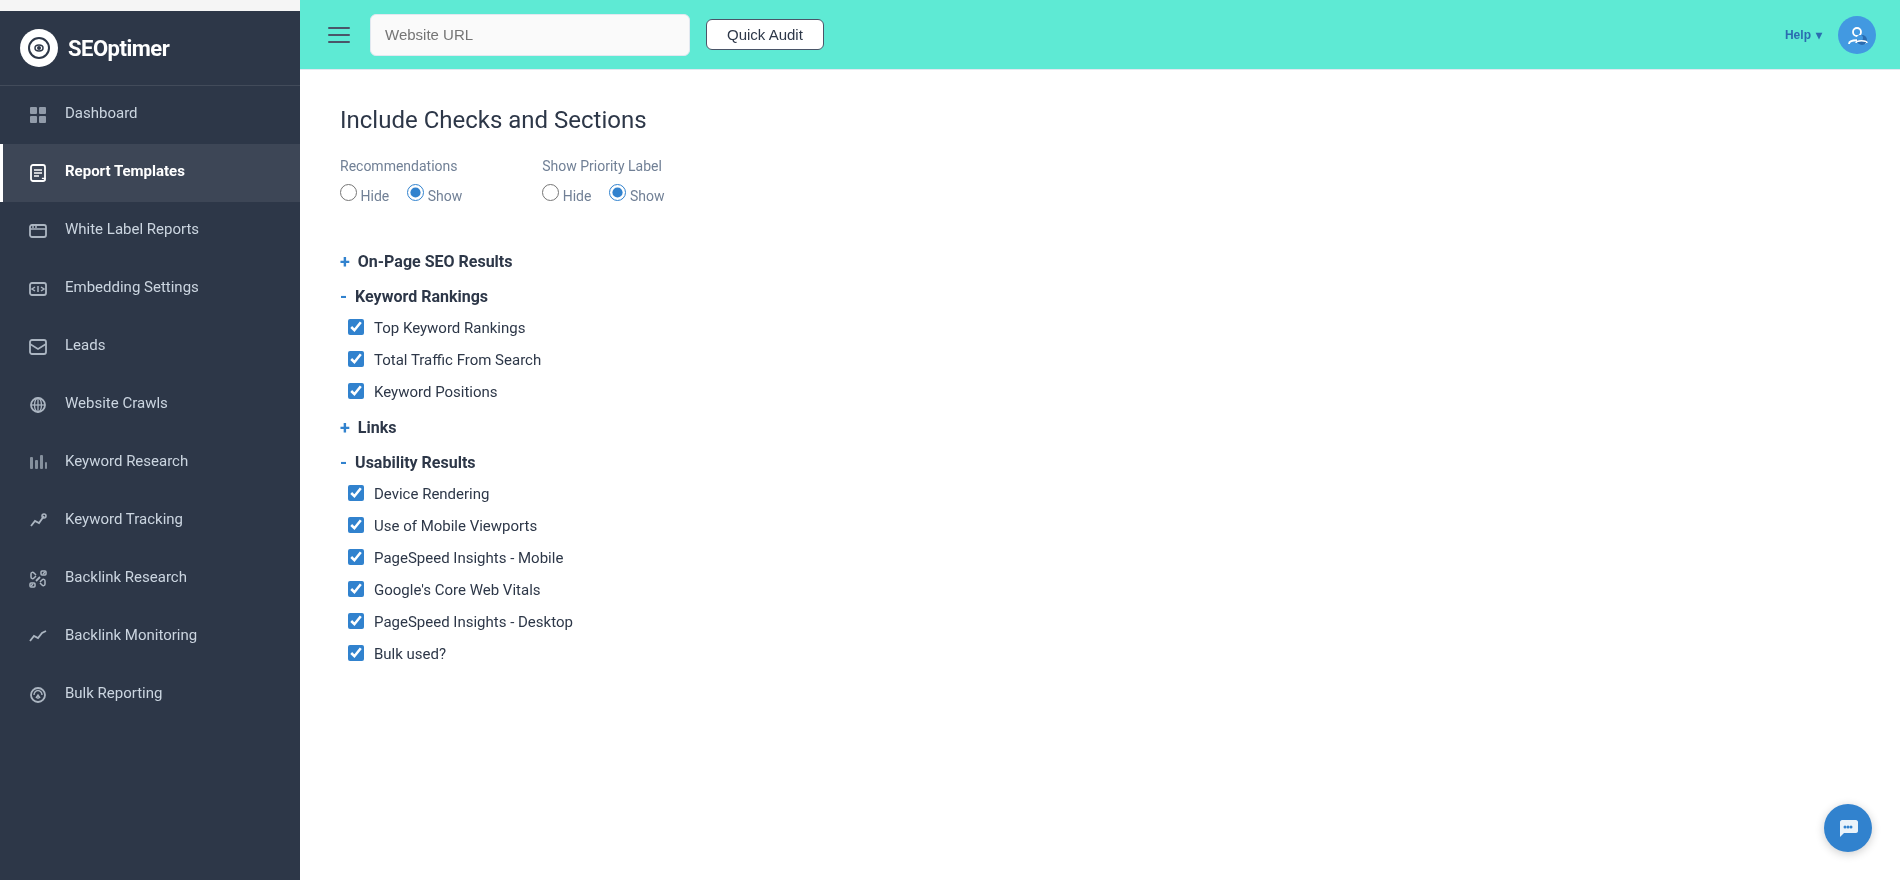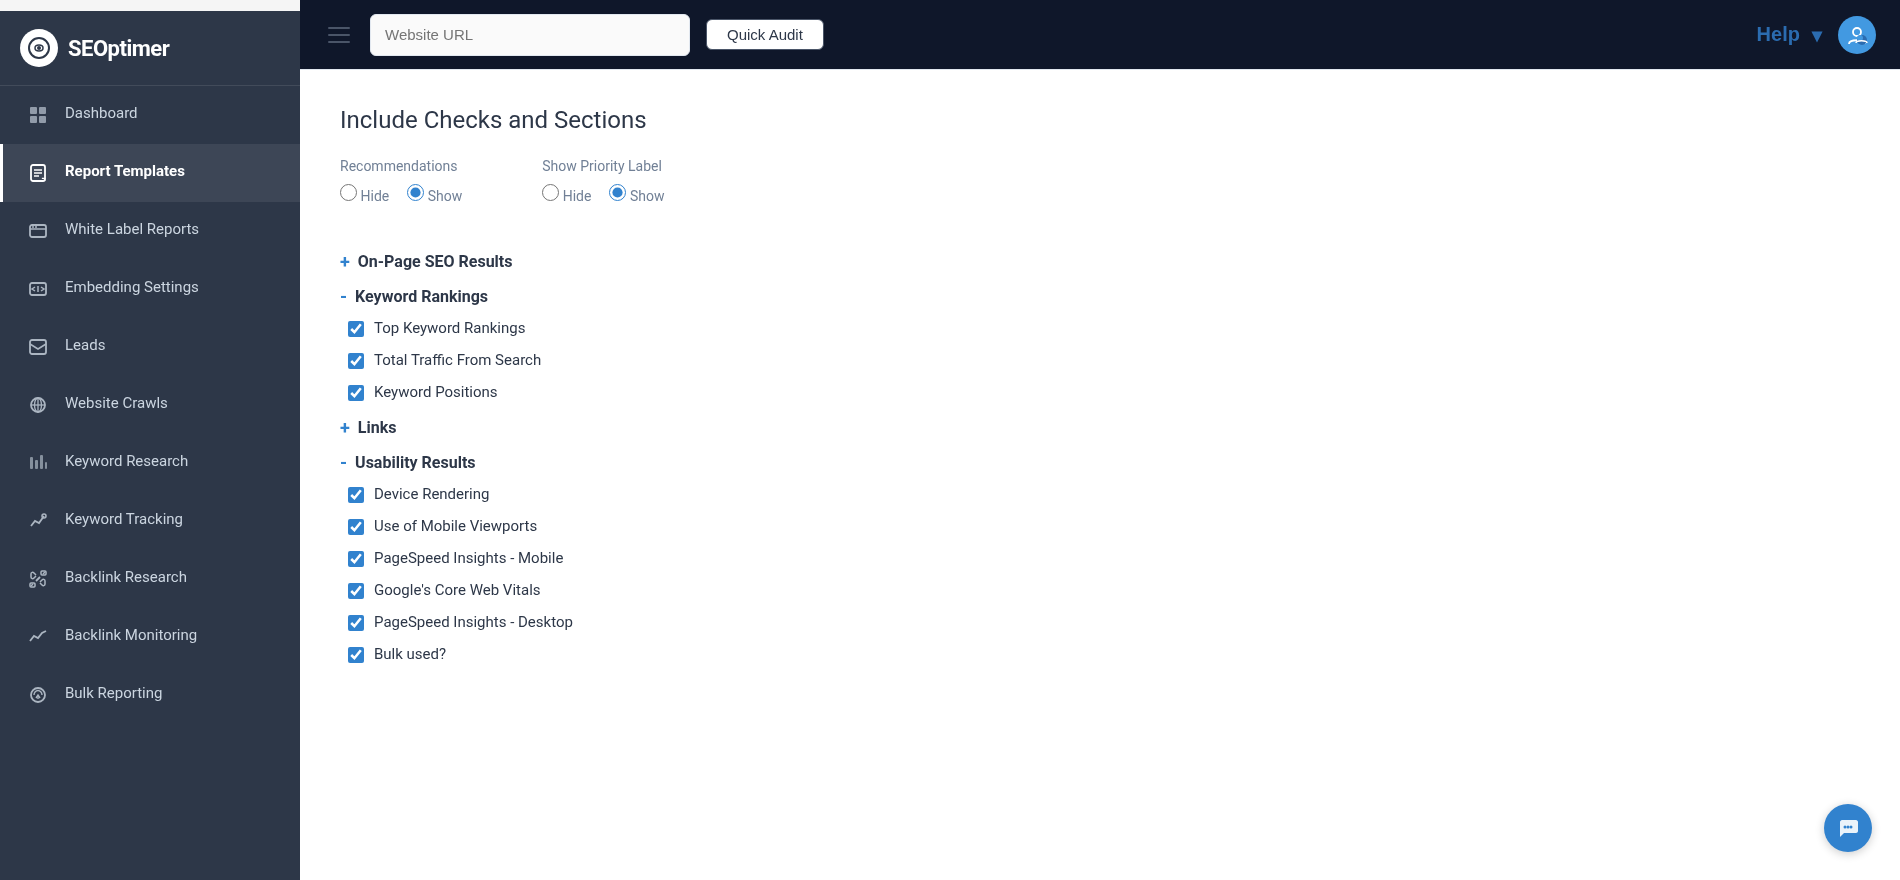--- a/index.html
+++ b/index.html
@@ -71,21 +71,21 @@
     .main {
       flex: 1;
       display: flex;
       flex-direction: column;
       height: 100%;
       overflow: hidden;
     }
 
     
     .header {
-      background: #0f172a;
+      background: #5eead4;
       border-bottom: 1px solid #e2e8f0;
       padding: 0 24px;
       height: 70px;
       display: flex;
       align-items: center;
       gap: 16px;
       flex-shrink: 0;
     }
     .menu-btn {
       background: none;
@@ -122,23 +122,23 @@
       background: #fff;
       font-size: 15px;
       font-weight: 500;
       cursor: pointer;
       color: #2d3748;
     }
     .header-spacer { flex: 1; }
     .help-btn {
       display: flex;
       align-items: center;
-      gap: 12px;
+      gap: 5px;
       color: #2b6cb0;
-      font-size: 20px;
+      font-size: 12px;
       font-weight: 600;
       cursor: pointer;
       background: none;
       border: none;
     }
     .user-avatar {
       width: 38px;
       height: 38px;
       border-radius: 50%;
       background: #4299e1;
@@ -208,21 +208,21 @@
     }
     .section-toggle .toggle-icon {
       font-size: 18px;
       font-weight: 700;
       color: #3182ce;
       line-height: 1;
     }
 
     .check-item {
       display: flex;
-      align-items: flex-end;
+      align-items: flex-start;
       gap: 10px;
       padding: 7px 0 7px 8px;
       font-size: 15px;
       color: #2d3748;
     }
     .check-item input[type="checkbox"] {
       width: 16px;
       height: 16px;
       accent-color: #3182ce;
       cursor: pointer;

